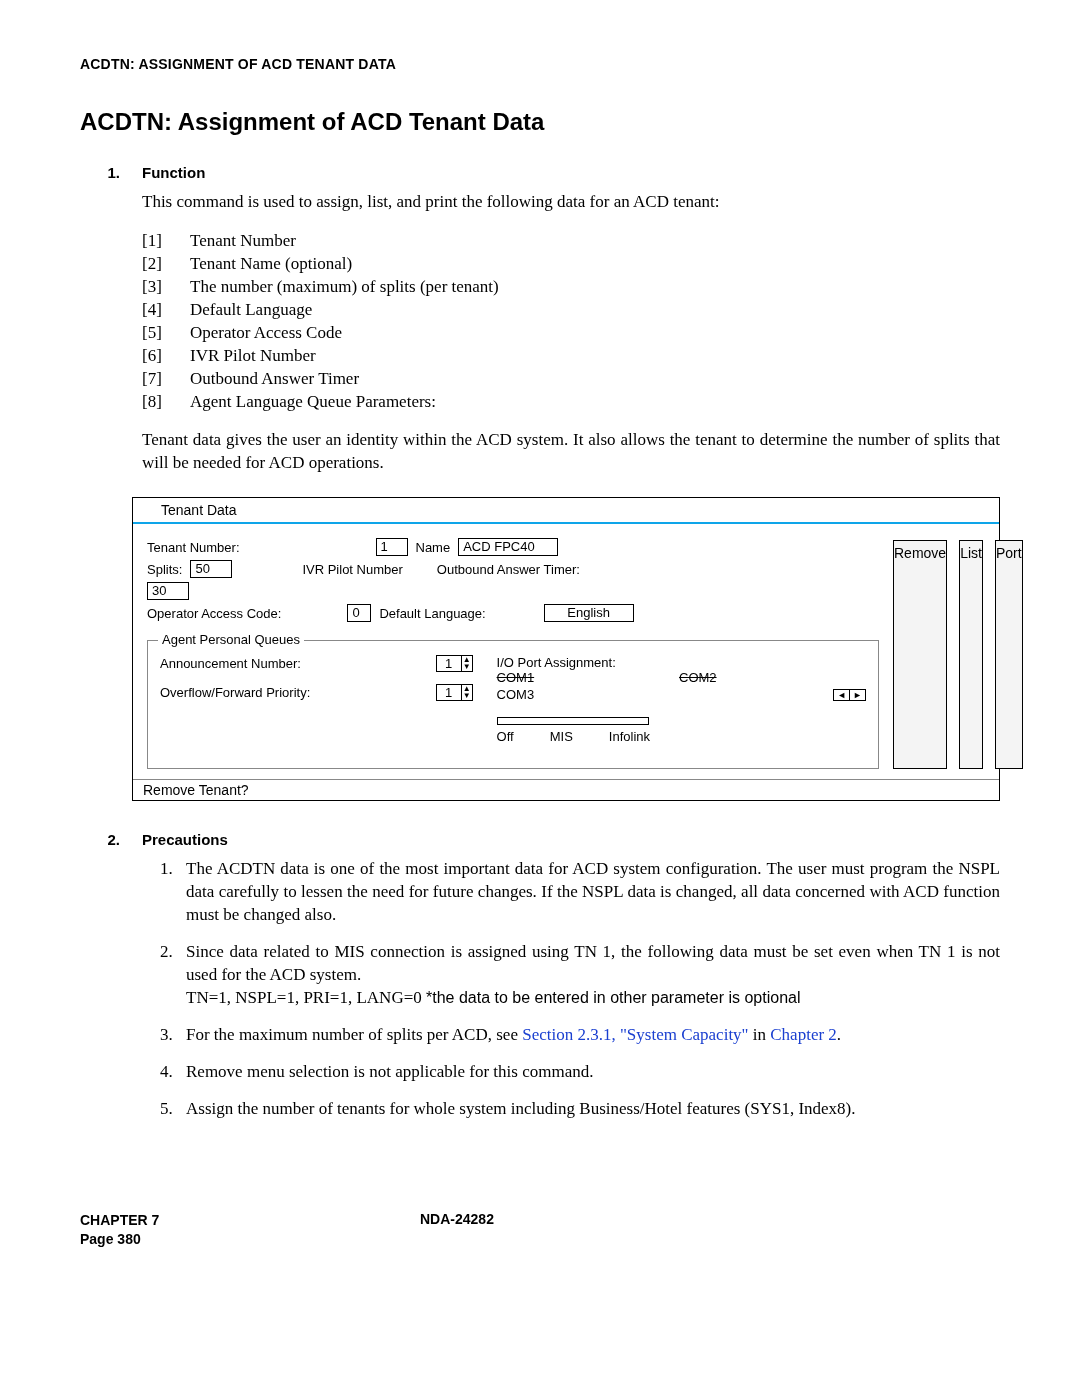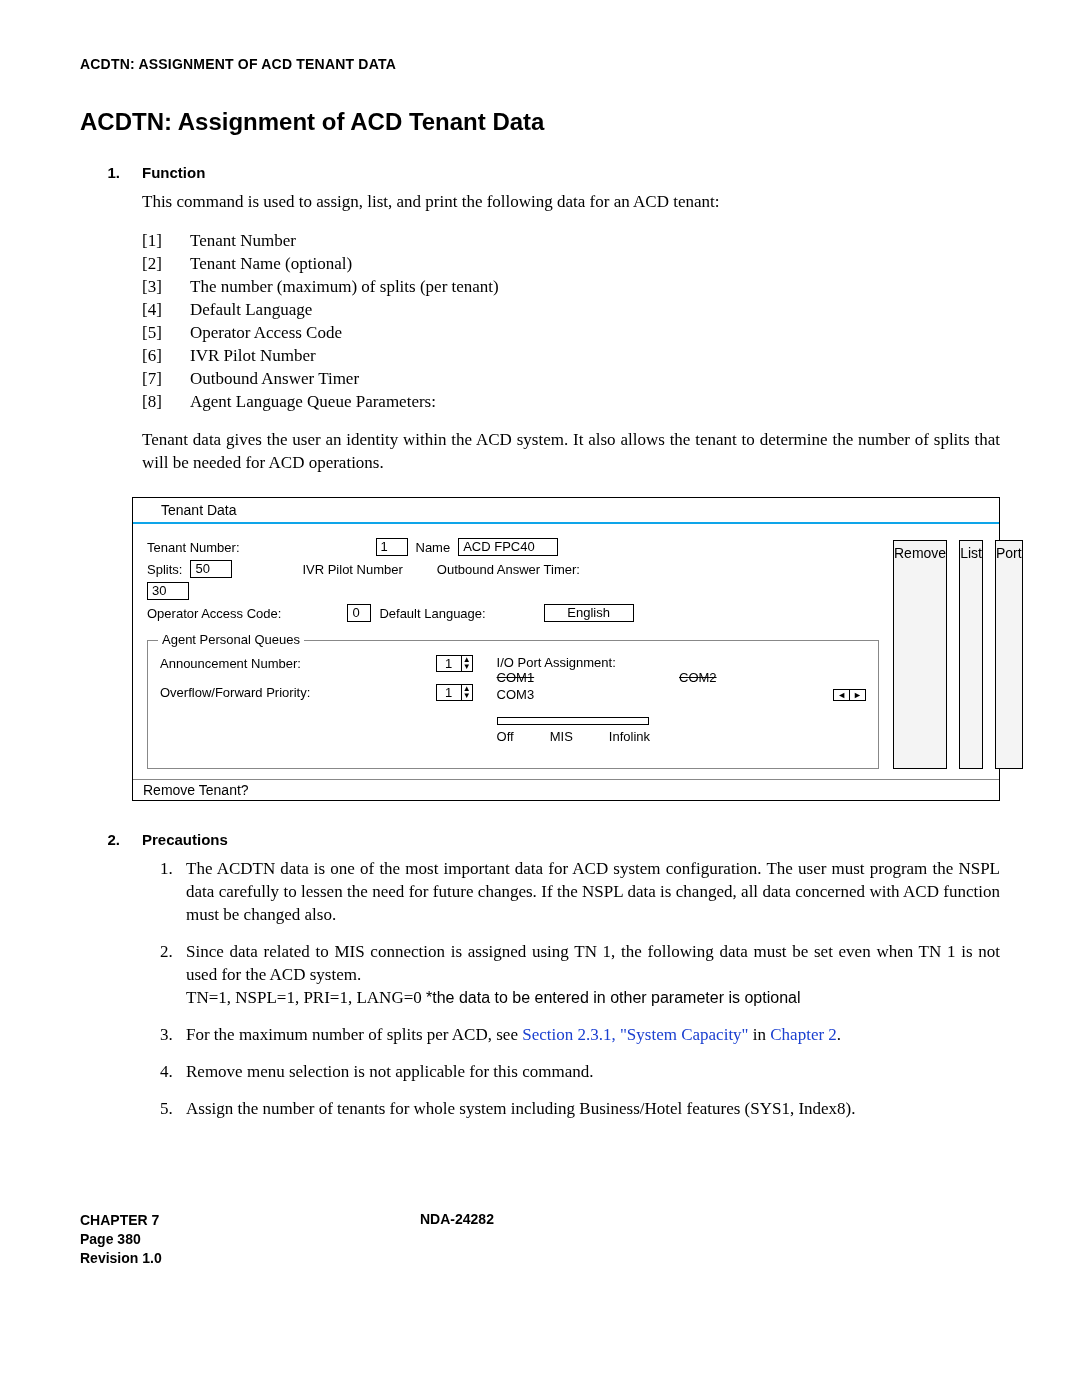--- a/index.html
+++ b/index.html
@@ -411,18 +411,17 @@
     <div class="prec-item">
       <div class="prec-n">5.</div>
       <div class="prec-body">Assign the number of tenants for whole system including Business/Hotel features (SYS1, Index8).</div>
     </div>
   </div>
 
   <div class="page-footer">
     <div class="foot-left">
       <div>CHAPTER 7</div>
       <div>Page 380</div>
-      <div>Revision 1.0</div>
     </div>
     <div>NDA-24282</div>
   </div>
 
 </div>
 
 </body></html>

